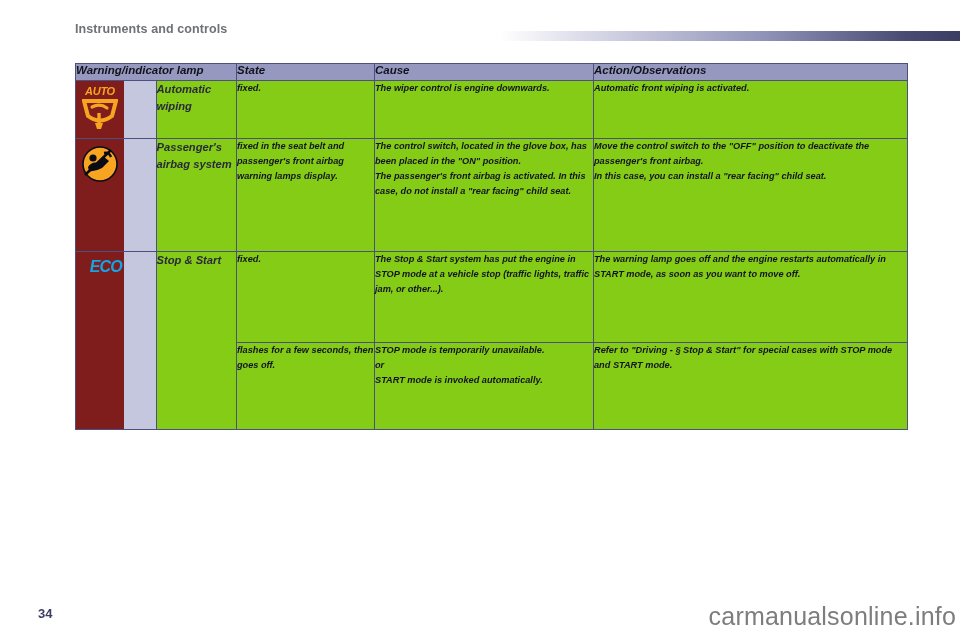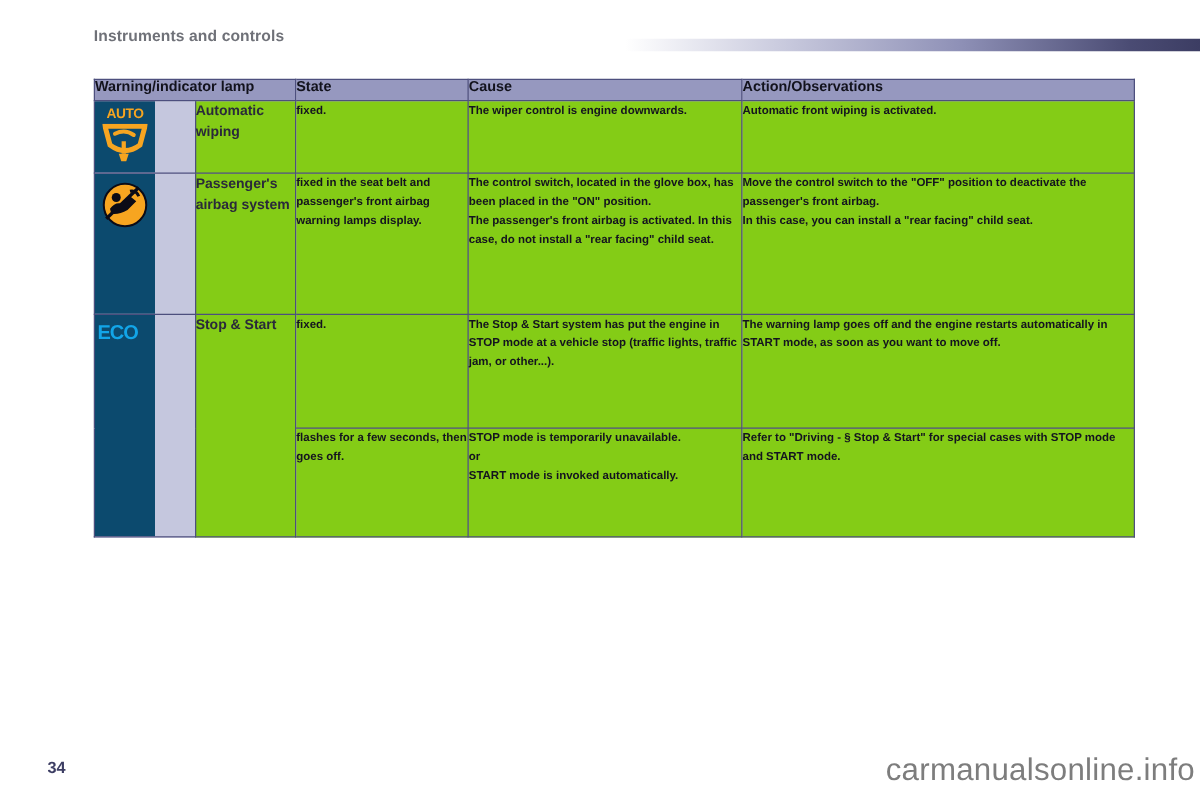--- a/index.html
+++ b/index.html
@@ -43,20 +43,21 @@
   }
 
   
   #lamp-table {
     position: absolute;
     left: 75px;
     top: 63px;
     width: 830px;
     border-collapse: collapse;
     table-layout: fixed;
+    font-style: italic;
   }
   #lamp-table td, #lamp-table th {
     border: 1.2px solid #4d4f7e;
     vertical-align: top;
     padding: 0;
   }
   .th-cell {
     background: #9698bf;
     color: #12121c;
     font-size: 11.5px;
@@ -79,21 +80,21 @@
     color: #2a2a3a;
     padding: 10px 8px 8px 10px;
   }
   .icon-cell {
     background: #c5c7de;
     padding: 0;
     width: 48px;
   }
   .icon-box {
     width: 48px;
-    background: #0c4a6e;
+    background: #7f1d1d;
     display: flex;
     align-items: flex-start;
     justify-content: center;
     padding-top: 4px;
     box-sizing: border-box;
   }
 
   
   .ico-auto {
     width: 42px;
@@ -117,21 +118,21 @@
   .ico-airbag { width: 42px; height: 44px; position: relative; }
   .ico-airbag svg { position: absolute; top: 1px; left: 1px; }
 
   .ico-eco {
     width: 44px;
     height: 30px;
     font-size: 16px;
     font-weight: bold;
     color: #12a5e8;
     letter-spacing: -0.8px;
-    text-align: left;
+    text-align: right;
     line-height: 22px;
     font-family: "Liberation Sans", sans-serif;
   }
 
   
   #page-number {
     position: absolute;
     left: 24px;
     top: 606px;
     font-size: 13px;

